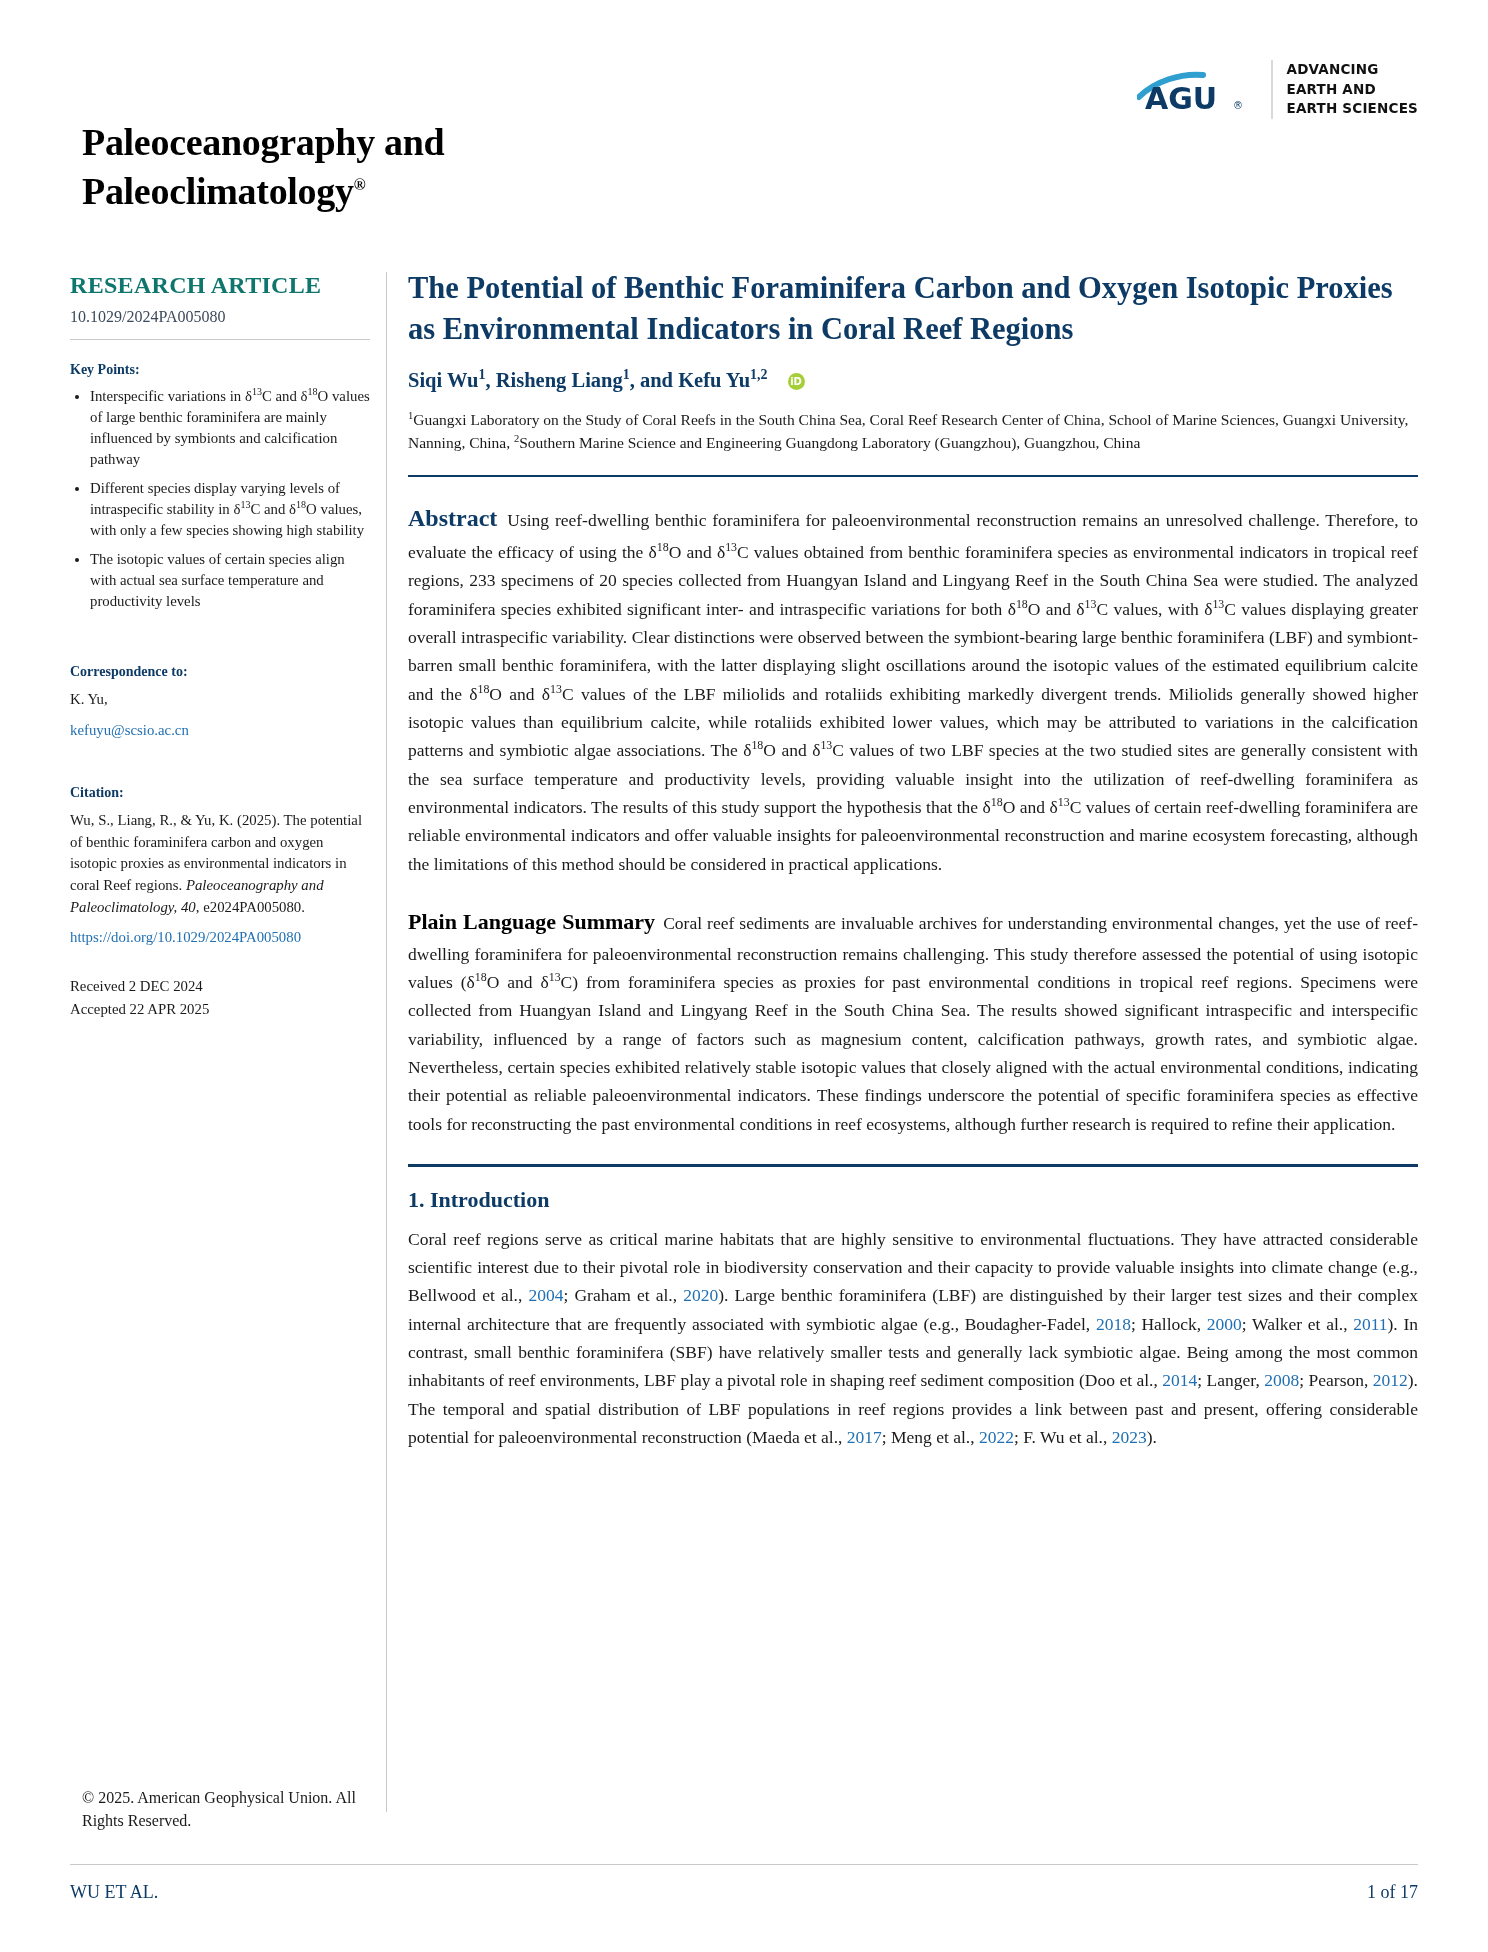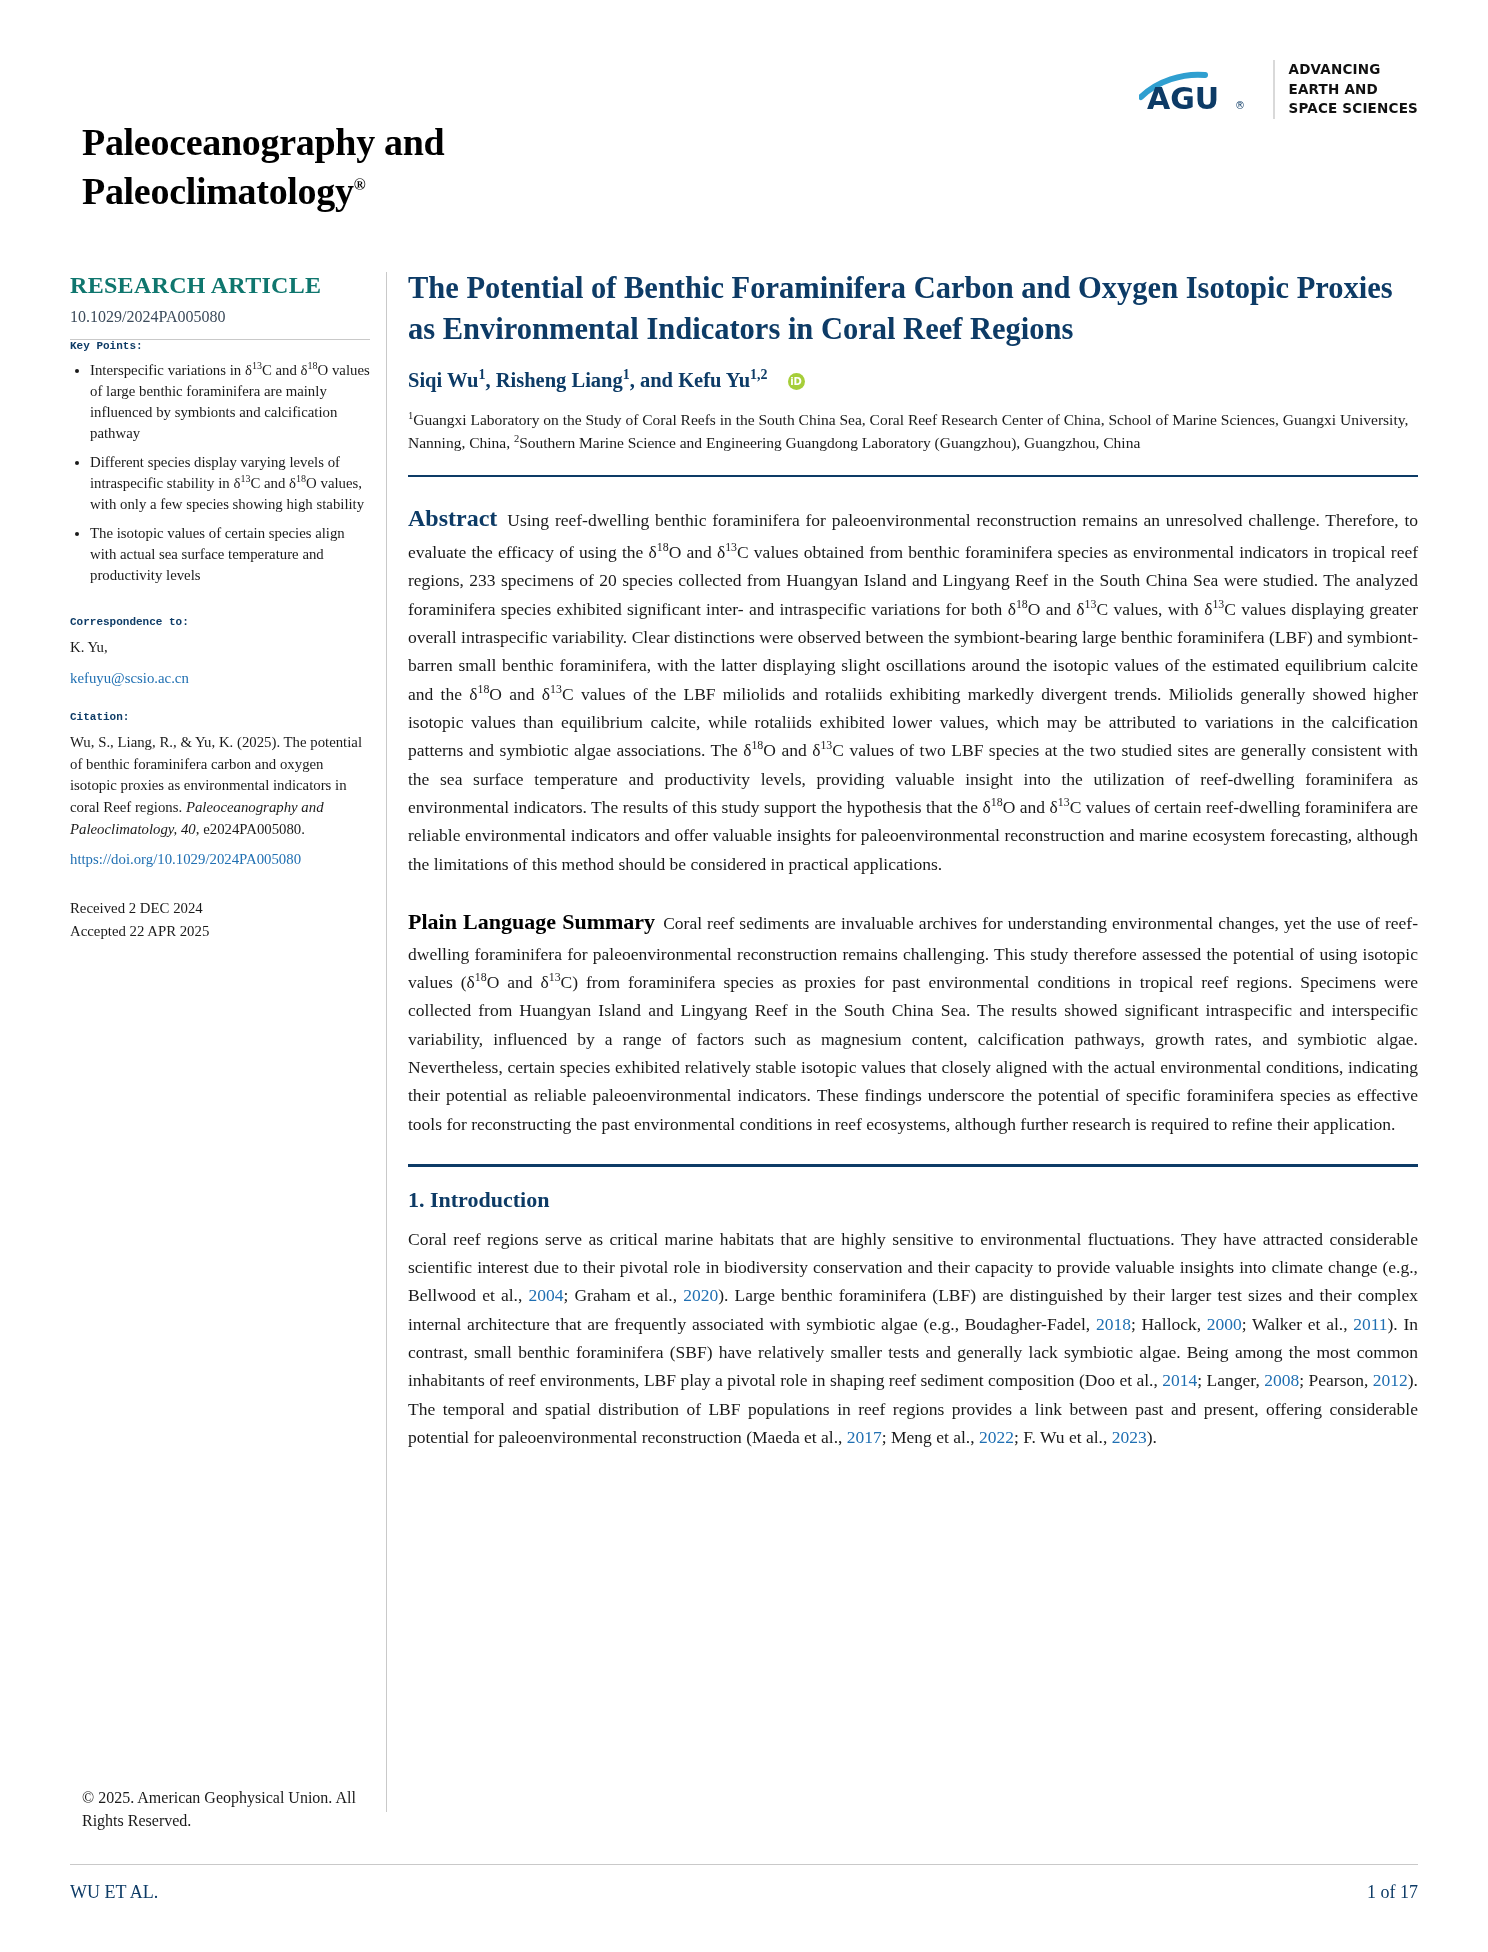--- a/index.html
+++ b/index.html
@@ -106,25 +106,25 @@
     font-size: 16px;
     color: #3b4a5a;
   }
   .lc-rule {
     margin: 13px 0 0 0;
     height: 1px;
     background: #c9c9c9;
     width: 300px;
   }
   .lc-heading {
-    font-family: Liberation Mono, monospace;
-    font-weight: bold;
-    font-size: 11px;
-    color: #0d3b66;
-    margin-top: 0;
+    font-family: Liberation Serif, serif;
+    font-weight: bold;
+    font-size: 14px;
+    color: #0d3b66;
+    margin-top: 22px;
   }
   .keypoints {
     margin: 8px 0 0 0;
     padding: 0 0 0 20px;
     font-size: 14.8px;
     line-height: 1.42;
     color: #1a1a1a;
   }
   .keypoints li {
     margin-bottom: 8px;
@@ -288,21 +288,21 @@
       <div class="agu-mark">
         <svg width="120" height="52" viewBox="0 0 120 52" xmlns="http://www.w3.org/2000/svg">
           <path d="M2 34 C 18 18, 44 10, 66 12" stroke="#2f9fd0" stroke-width="6" fill="none" stroke-linecap="round"></path>
           <text x="8" y="46" font-family="DejaVu Sans, sans-serif" font-size="30" font-weight="bold" fill="#0d3b66">AGU</text>
           <text x="96" y="46" font-family="DejaVu Sans, sans-serif" font-size="10" fill="#0d3b66">®</text>
         </svg>
       </div>
       <div class="agu-tag">
         <span>ADVANCING</span><br>
         <span>EARTH AND</span><br>
-        <span>SPACE SCIENCES</span>
+        <span>EARTH SCIENCES</span>
       </div>
     </div>
   </div>
 
   <div class="col-divider"></div>
 
   <div class="left-col">
     <div class="research-article">RESEARCH ARTICLE</div>
     <div class="doi">10.1029/2024PA005080</div>
     <div class="lc-rule"></div>

